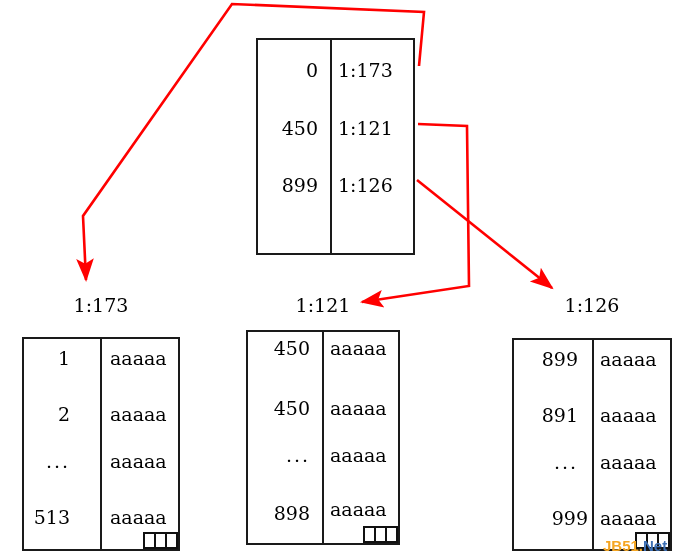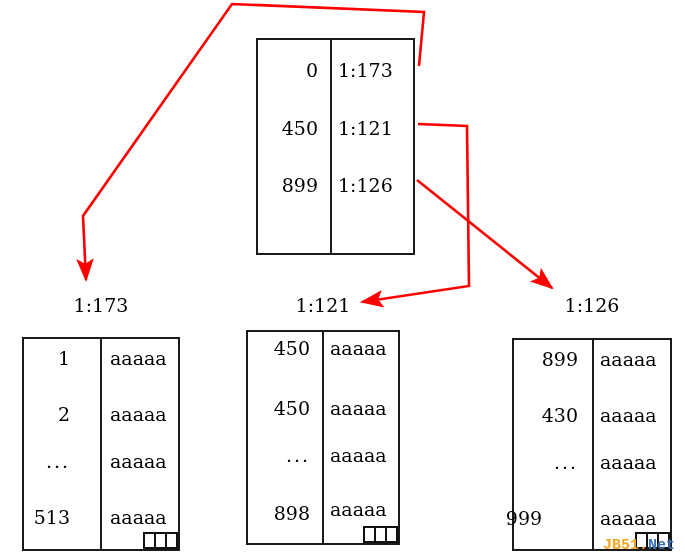--- a/index.html
+++ b/index.html
@@ -66,21 +66,21 @@
   svg.arrow-layer {
     position: absolute;
     left: 0;
     top: 0;
     width: 685px;
     height: 558px;
     pointer-events: none;
   }
   .watermark {
     position: absolute;
-    font-family: Liberation Mono, monospace;
+    font-family: Liberation Sans, sans-serif;
     font-size: 15px;
     font-weight: 600;
     white-space: nowrap;
   }
   .wm-a { color: #F5A623; }
   .wm-b { color: #3C6FB4; }
 </style>
 </head>
 <body>
 
@@ -150,27 +150,27 @@
 
   <div class="node-label" style="left:512px; top:294px; width:160px;">1:126</div>
 
   <div class="node-table" style="left:512px; top:338px; width:160px; height:213px;">
     <div class="node-divider" style="left:78px;"></div>
   </div>
 
   <div class="cell key" style="left:518px; top:350px; width:60px;">899</div>
   <div class="cell val" style="left:600px; top:350px; width:66px;">aaaaa</div>
 
-  <div class="cell key" style="left:518px; top:406px; width:60px;">430</div>
+  <div class="cell key" style="left:518px; top:406px; width:60px;">891</div>
   <div class="cell val" style="left:600px; top:406px; width:66px;">aaaaa</div>
 
   <div class="cell key" style="left:518px; top:453px; width:60px; letter-spacing:2px;">...</div>
   <div class="cell val" style="left:600px; top:453px; width:66px;">aaaaa</div>
 
-  <div class="cell key" style="left:494px; top:509px; width:60px;text-align:center;">999</div>
+  <div class="cell key" style="left:528px; top:509px; width:60px;">999</div>
   <div class="cell val" style="left:600px; top:509px; width:66px;">aaaaa</div>
 
   <div class="corner-boxes" style="left:635px; top:532px;">
     <div class="sq"></div>
     <div class="sq"></div>
     <div class="sq"></div>
   </div>
 
   <svg class="arrow-layer" viewBox="0 0 685 558" xmlns="http://www.w3.org/2000/svg">
     <defs>

